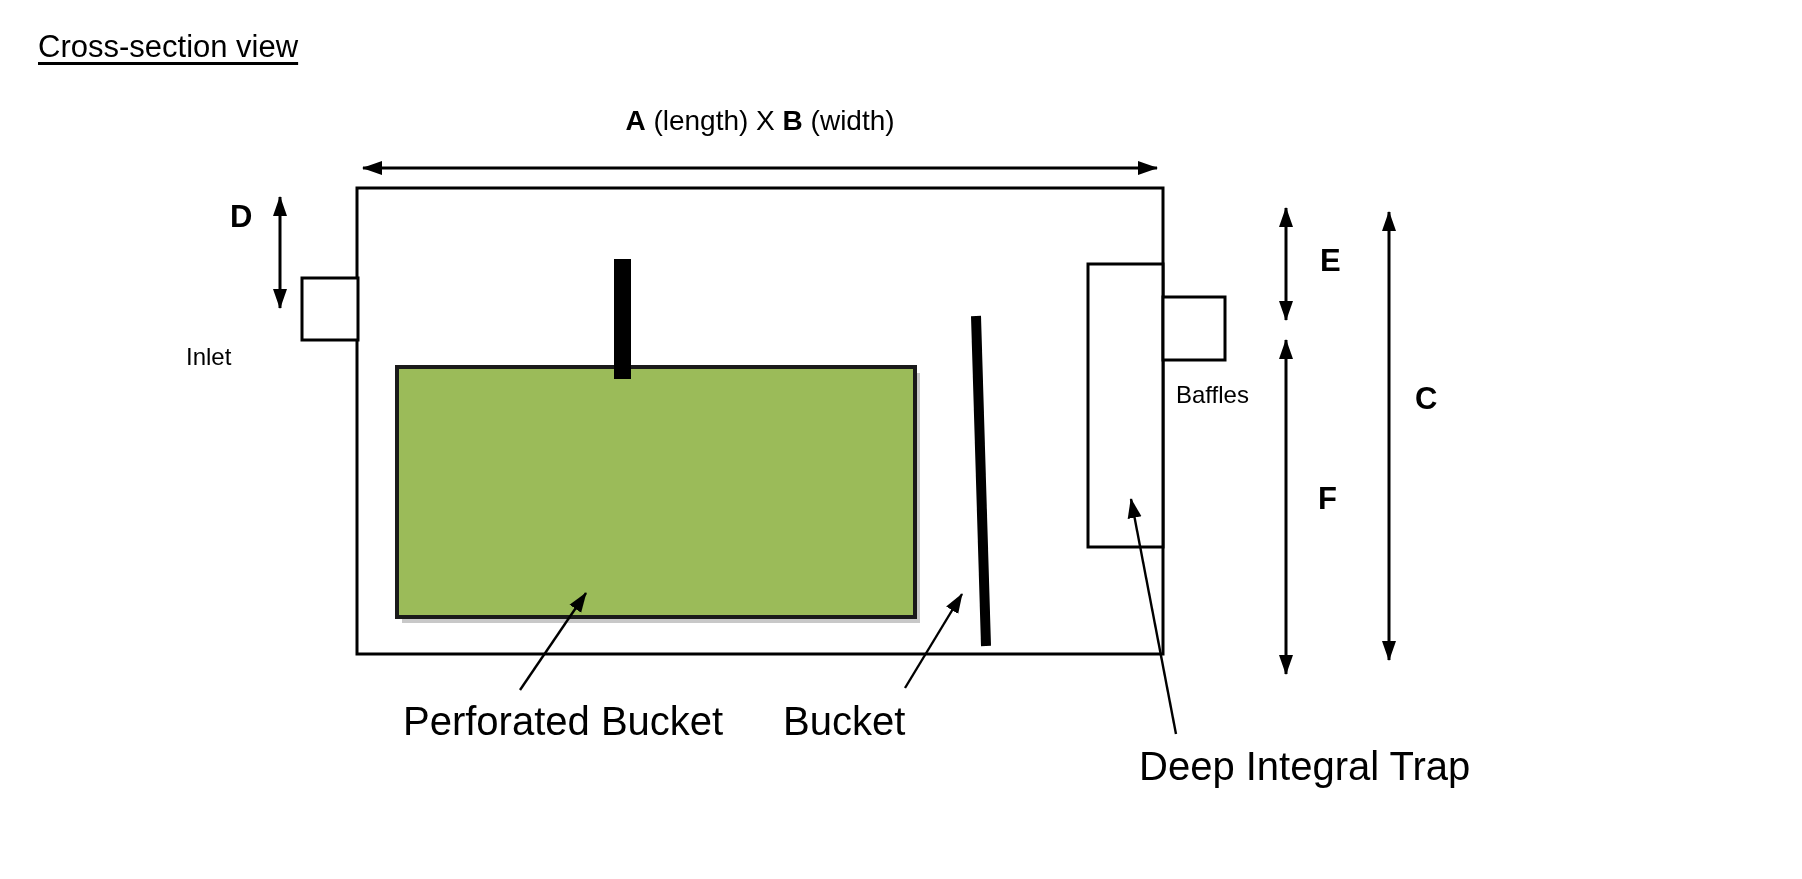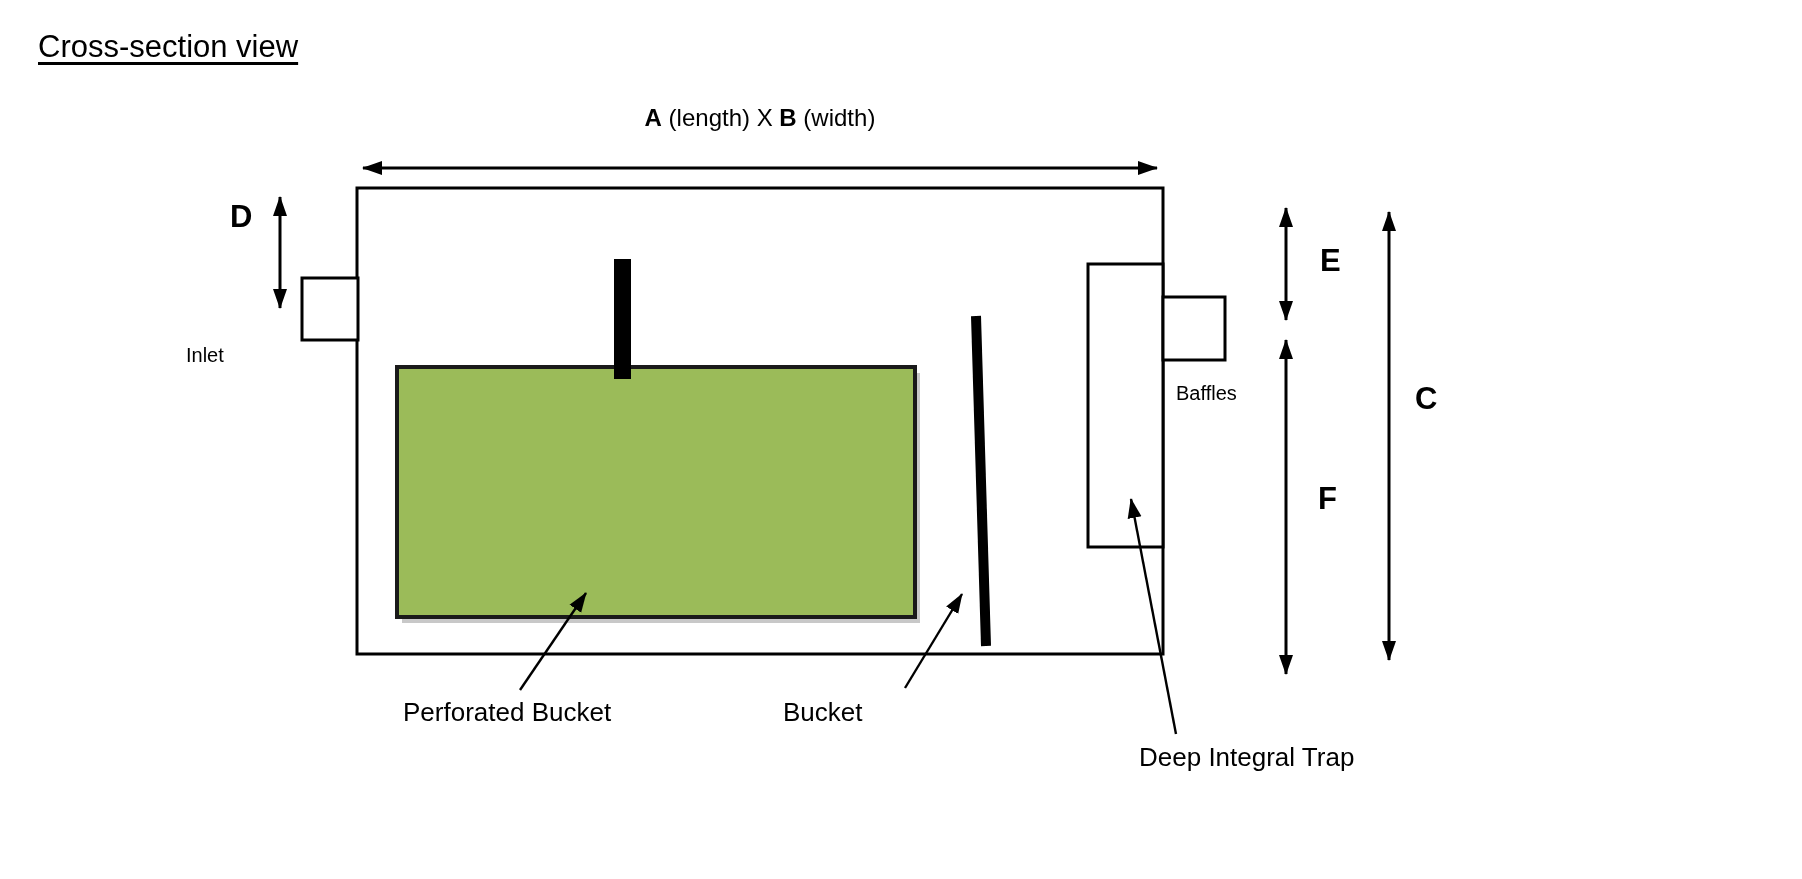--- a/index.html
+++ b/index.html
@@ -21,34 +21,34 @@
     position: absolute;
     white-space: nowrap;
     line-height: 1.2;
   }
   .title {
     font-size: 31px;
     text-decoration: underline;
     text-underline-offset: 5px;
   }
   .dim-label {
-    font-size: 24px;
+    font-size: 28px;
   }
   .dim-letter {
     font-weight: bold;
   }
   .dim-big {
     font-size: 31px;
     font-weight: bold;
   }
   .port-label {
-    font-size: 20px;
+    font-size: 24px;
   }
   .callout {
-    font-size: 26px;
+    font-size: 40px;
   }
   .footer {
     font-size: 31px;
     font-weight: bold;
   }
   svg.diagram {
     position: absolute;
     left: 0;
     top: 0;
   }

